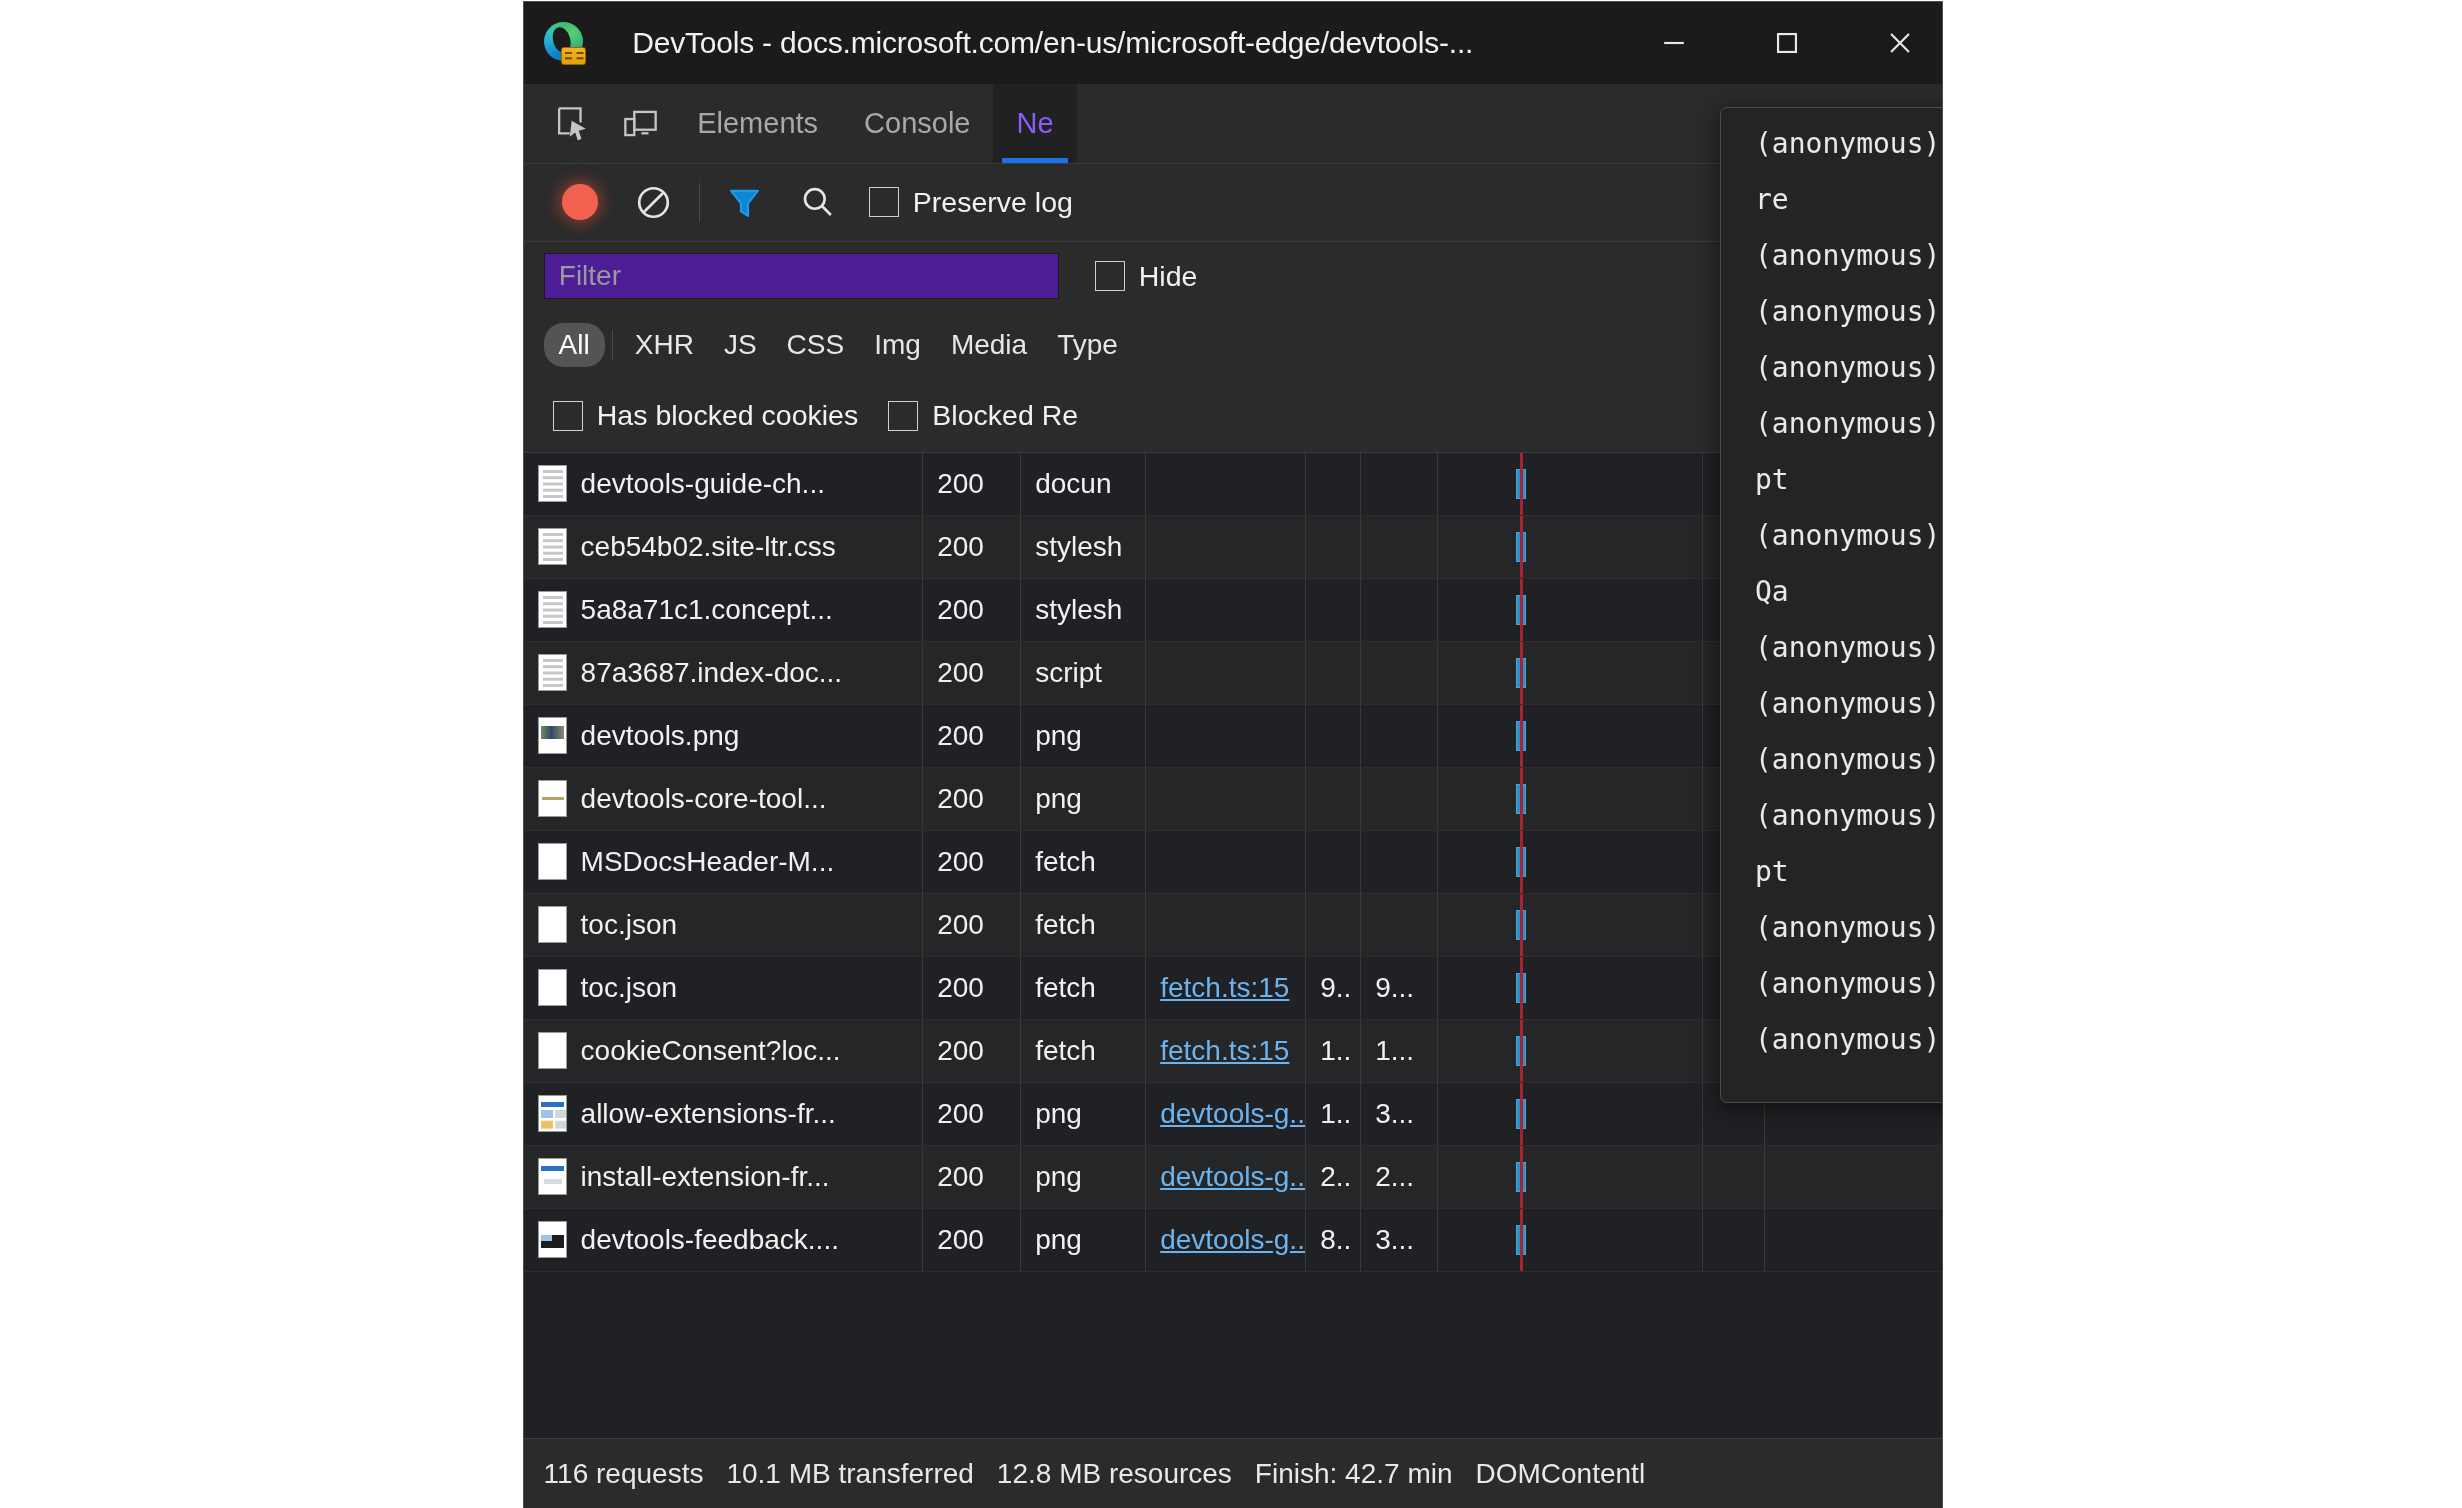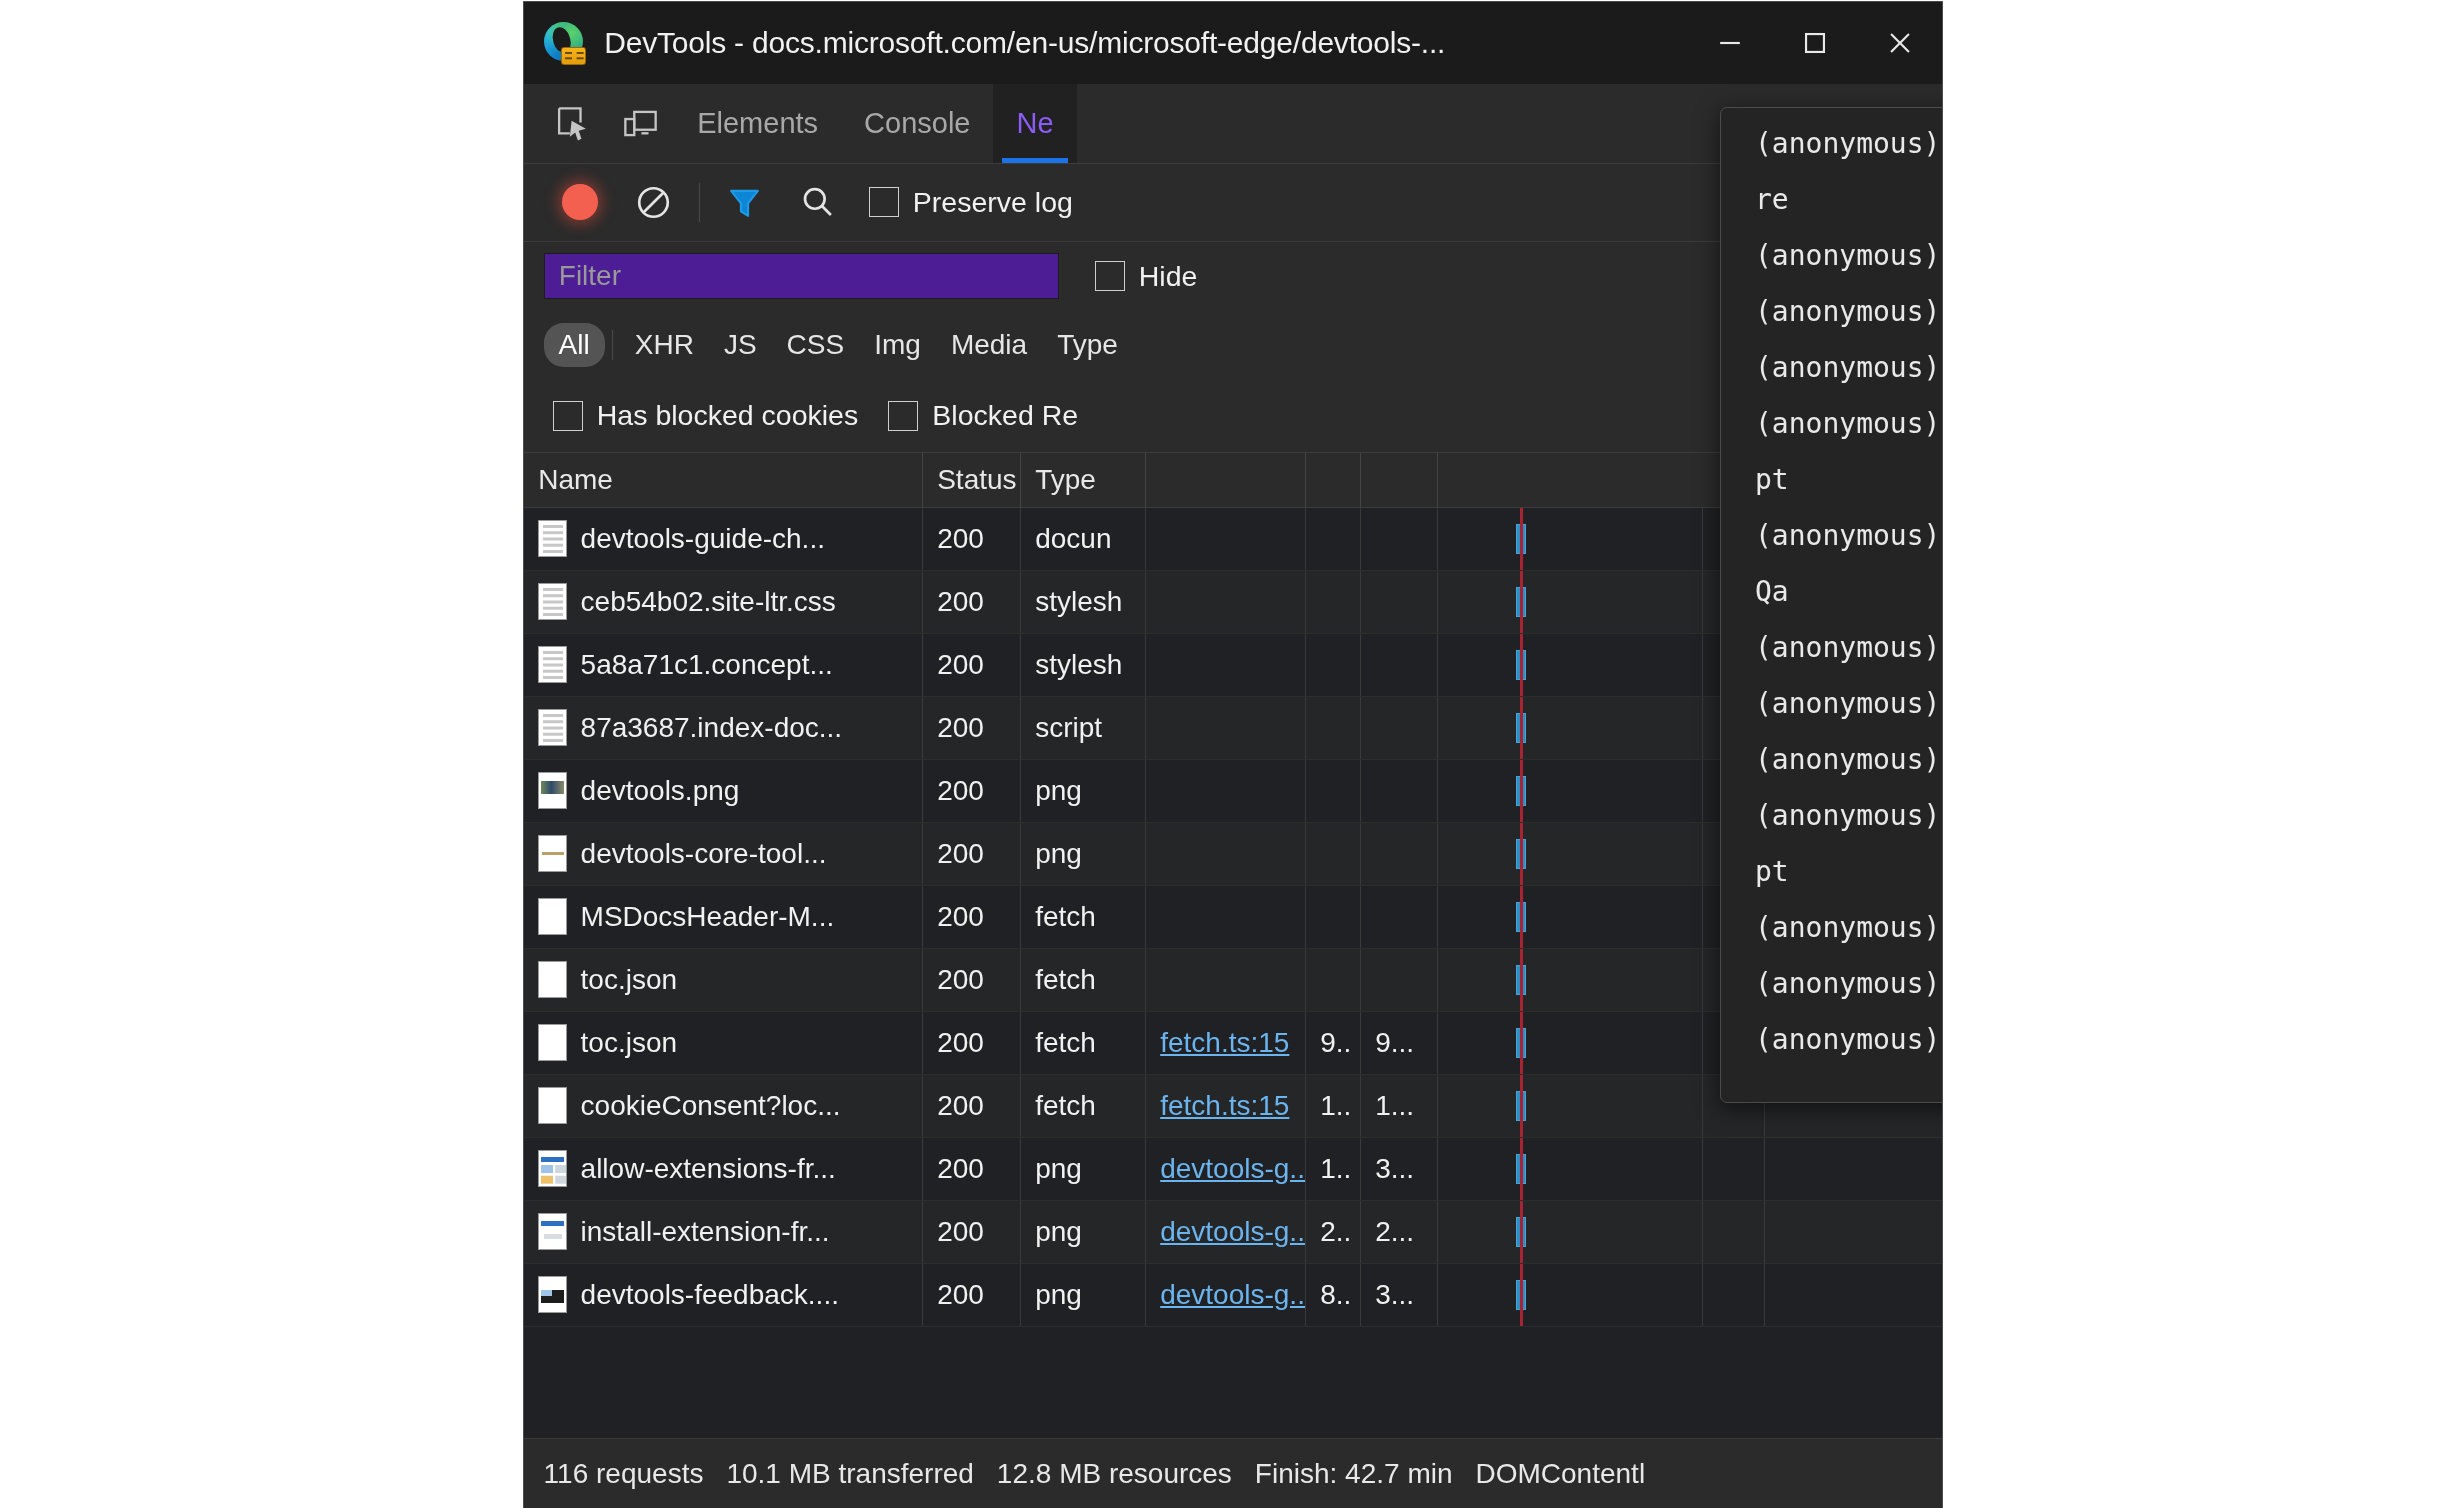--- a/index.html
+++ b/index.html
@@ -21,20 +21,21 @@
     overflow:hidden;
     box-shadow:0 0 0 0.9px #3a3a3a;
   }
   
   #title-bar{
     height:82px;flex:0 0 82px;
     background:#1b1b1b;
     display:flex;align-items:center;
     padding:0 0 0 19.6px;
     box-sizing:border-box;
+    gap:28px;
   }
   #edge-logo{
     width:41px;height:41px;flex:0 0 41px;position:relative;margin-right:19.6px;
   }
   #edge-logo .swirl{
     position:absolute;left:0;top:0;width:39px;height:39px;border-radius:50%;
     background:
       radial-gradient(circle at 72% 28%, #5ad36a 0%, #3fba7d 28%, transparent 62%),
       conic-gradient(from 200deg at 46% 52%, #0e7ec4 0deg, #1b9fd8 55deg, #35c3c9 110deg, #49cf8c 160deg, #2bb673 210deg, #0d6eb5 300deg, #0e7ec4 360deg);
   }
@@ -327,29 +328,20 @@
       <div class="cbox"></div>
       <div class="check-label">Has blocked cookies</div>
     </div>
     <div class="check-wrap" style="margin-left:30px;">
       <div class="cbox"></div>
       <div class="check-label">Blocked Re</div>
     </div>
   </div>
 
   <div id="table-wrap">
-    <div id="table-head">
-      <div class="th col-name">Name</div>
-      <div class="th col-status">Status</div>
-      <div class="th col-type">Type</div>
-      <div class="th col-init"></div>
-      <div class="th col-size"></div>
-      <div class="th col-time"></div>
-      <div class="th col-wf"></div>
-    </div>
     <div id="table-body">
         <div class="row">
           <div class="td col-name">
             <span class="file-icon doc"></span>
             <span>devtools-guide-ch...</span>
           </div>
           <div class="td col-status">200</div>
           <div class="td col-type">docun</div>
           <div class="td col-init"></div>
           <div class="td col-size"></div>

